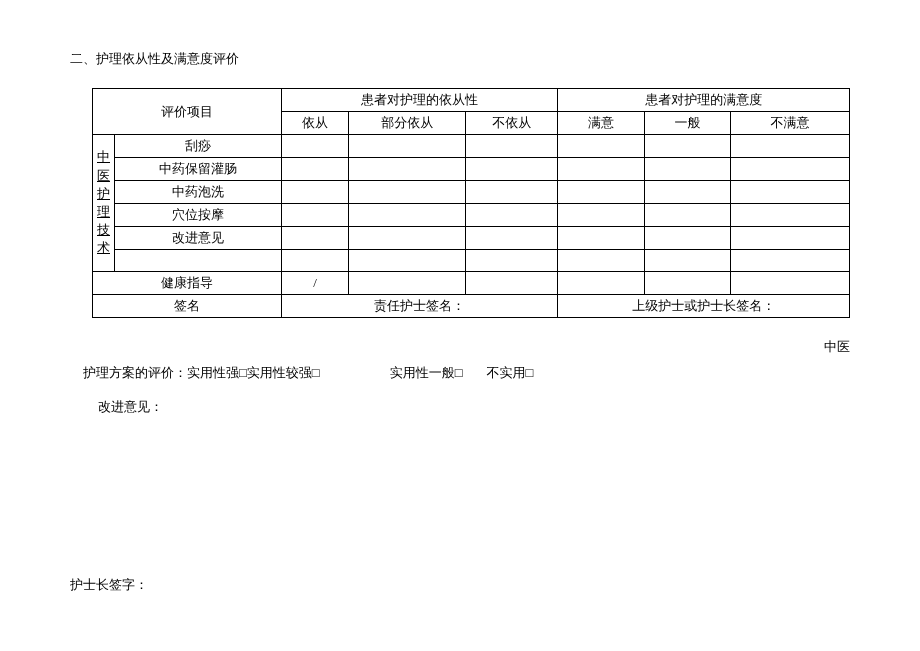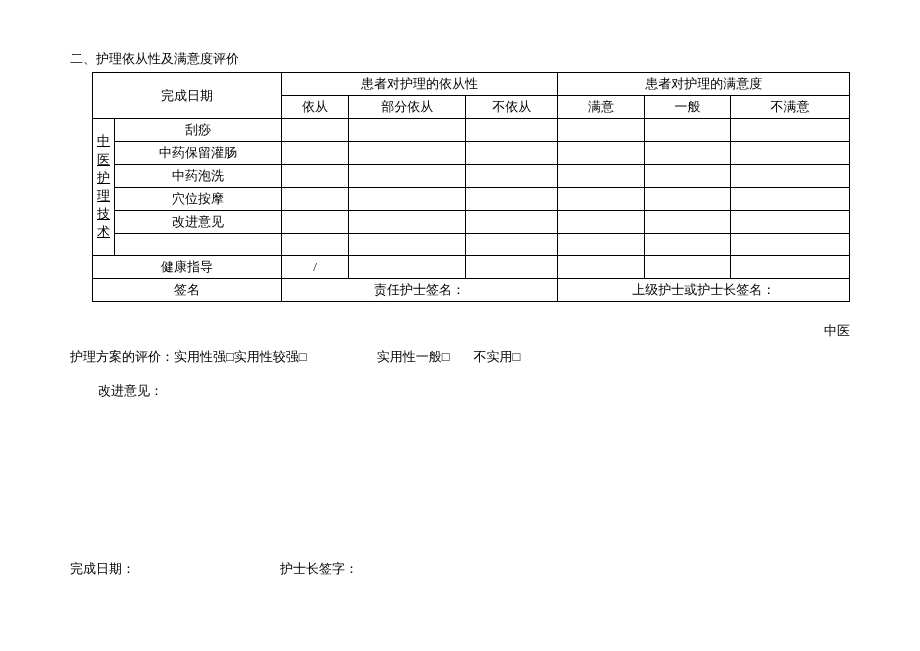--- a/index.html
+++ b/index.html
@@ -9,21 +9,21 @@
     }
     body {
       font-family: "SimSun", "宋体", serif;
       font-size: 13px;
       background: #fff;
       color: #000;
       padding: 50px 70px;
       width: 920px;
     }
     .section-title {
-      margin-bottom: 4px;
+      margin-bottom: 20px;
     }
     table.eval-table {
       border-collapse: collapse;
       width: 100%;
       margin-left: 22px;
       width: calc(100% - 22px);
     }
     table.eval-table td, table.eval-table th {
       border: 1px solid #000;
       padding: 2px 4px;
@@ -61,38 +61,39 @@
     .footer-line span {
       display: inline-block;
     }
     .f1 { width: 280px; }
     .f2 { width: 190px; }
     .f3 { width: 210px; }
     .f4 { }
     .eval-line {
       display: flex;
       flex-wrap: wrap;
+      margin-left: 13px;
     }
     .eval-line .gap1 { display:inline-block; width: 70px;}
     .eval-line .gap2 { display:inline-block; width: 24px;}
     .sig-cell {
       text-align: left;
       padding-left: 4px;
       margin-top: 48px;
     }
   </style>
 </head>
 <body>
 
 <div class="section-title">二、护理依从性及满意度评价</div>
 
 <table class="eval-table">
   <tbody>
       <tr>
-    <th colspan="2" rowspan="2">完成日期</th>
+    <th colspan="2" rowspan="2">评价项目</th>
     <th colspan="3">患者对护理的依从性</th>
     <th colspan="3">患者对护理的满意度</th>
   </tr>
   <tr>
     <th>依从</th>
     <th>部分依从</th>
     <th>不依从</th>
     <th>满意</th>
     <th>一般</th>
     <th>不满意</th>
@@ -177,15 +178,14 @@
   <span>实用性较强□</span>
   <span class="gap1"></span>
   <span>实用性一般□</span>
   <span class="gap2"></span>
   <span>不实用□</span>
 </div>
 
 <div class="line-below">改进意见：</div>
 
 <div class="footer-line">
-  <span class="f3">完成日期：</span>
   <span class="f4">护士长签字：</span>
 </div>
 
 </body></html>

